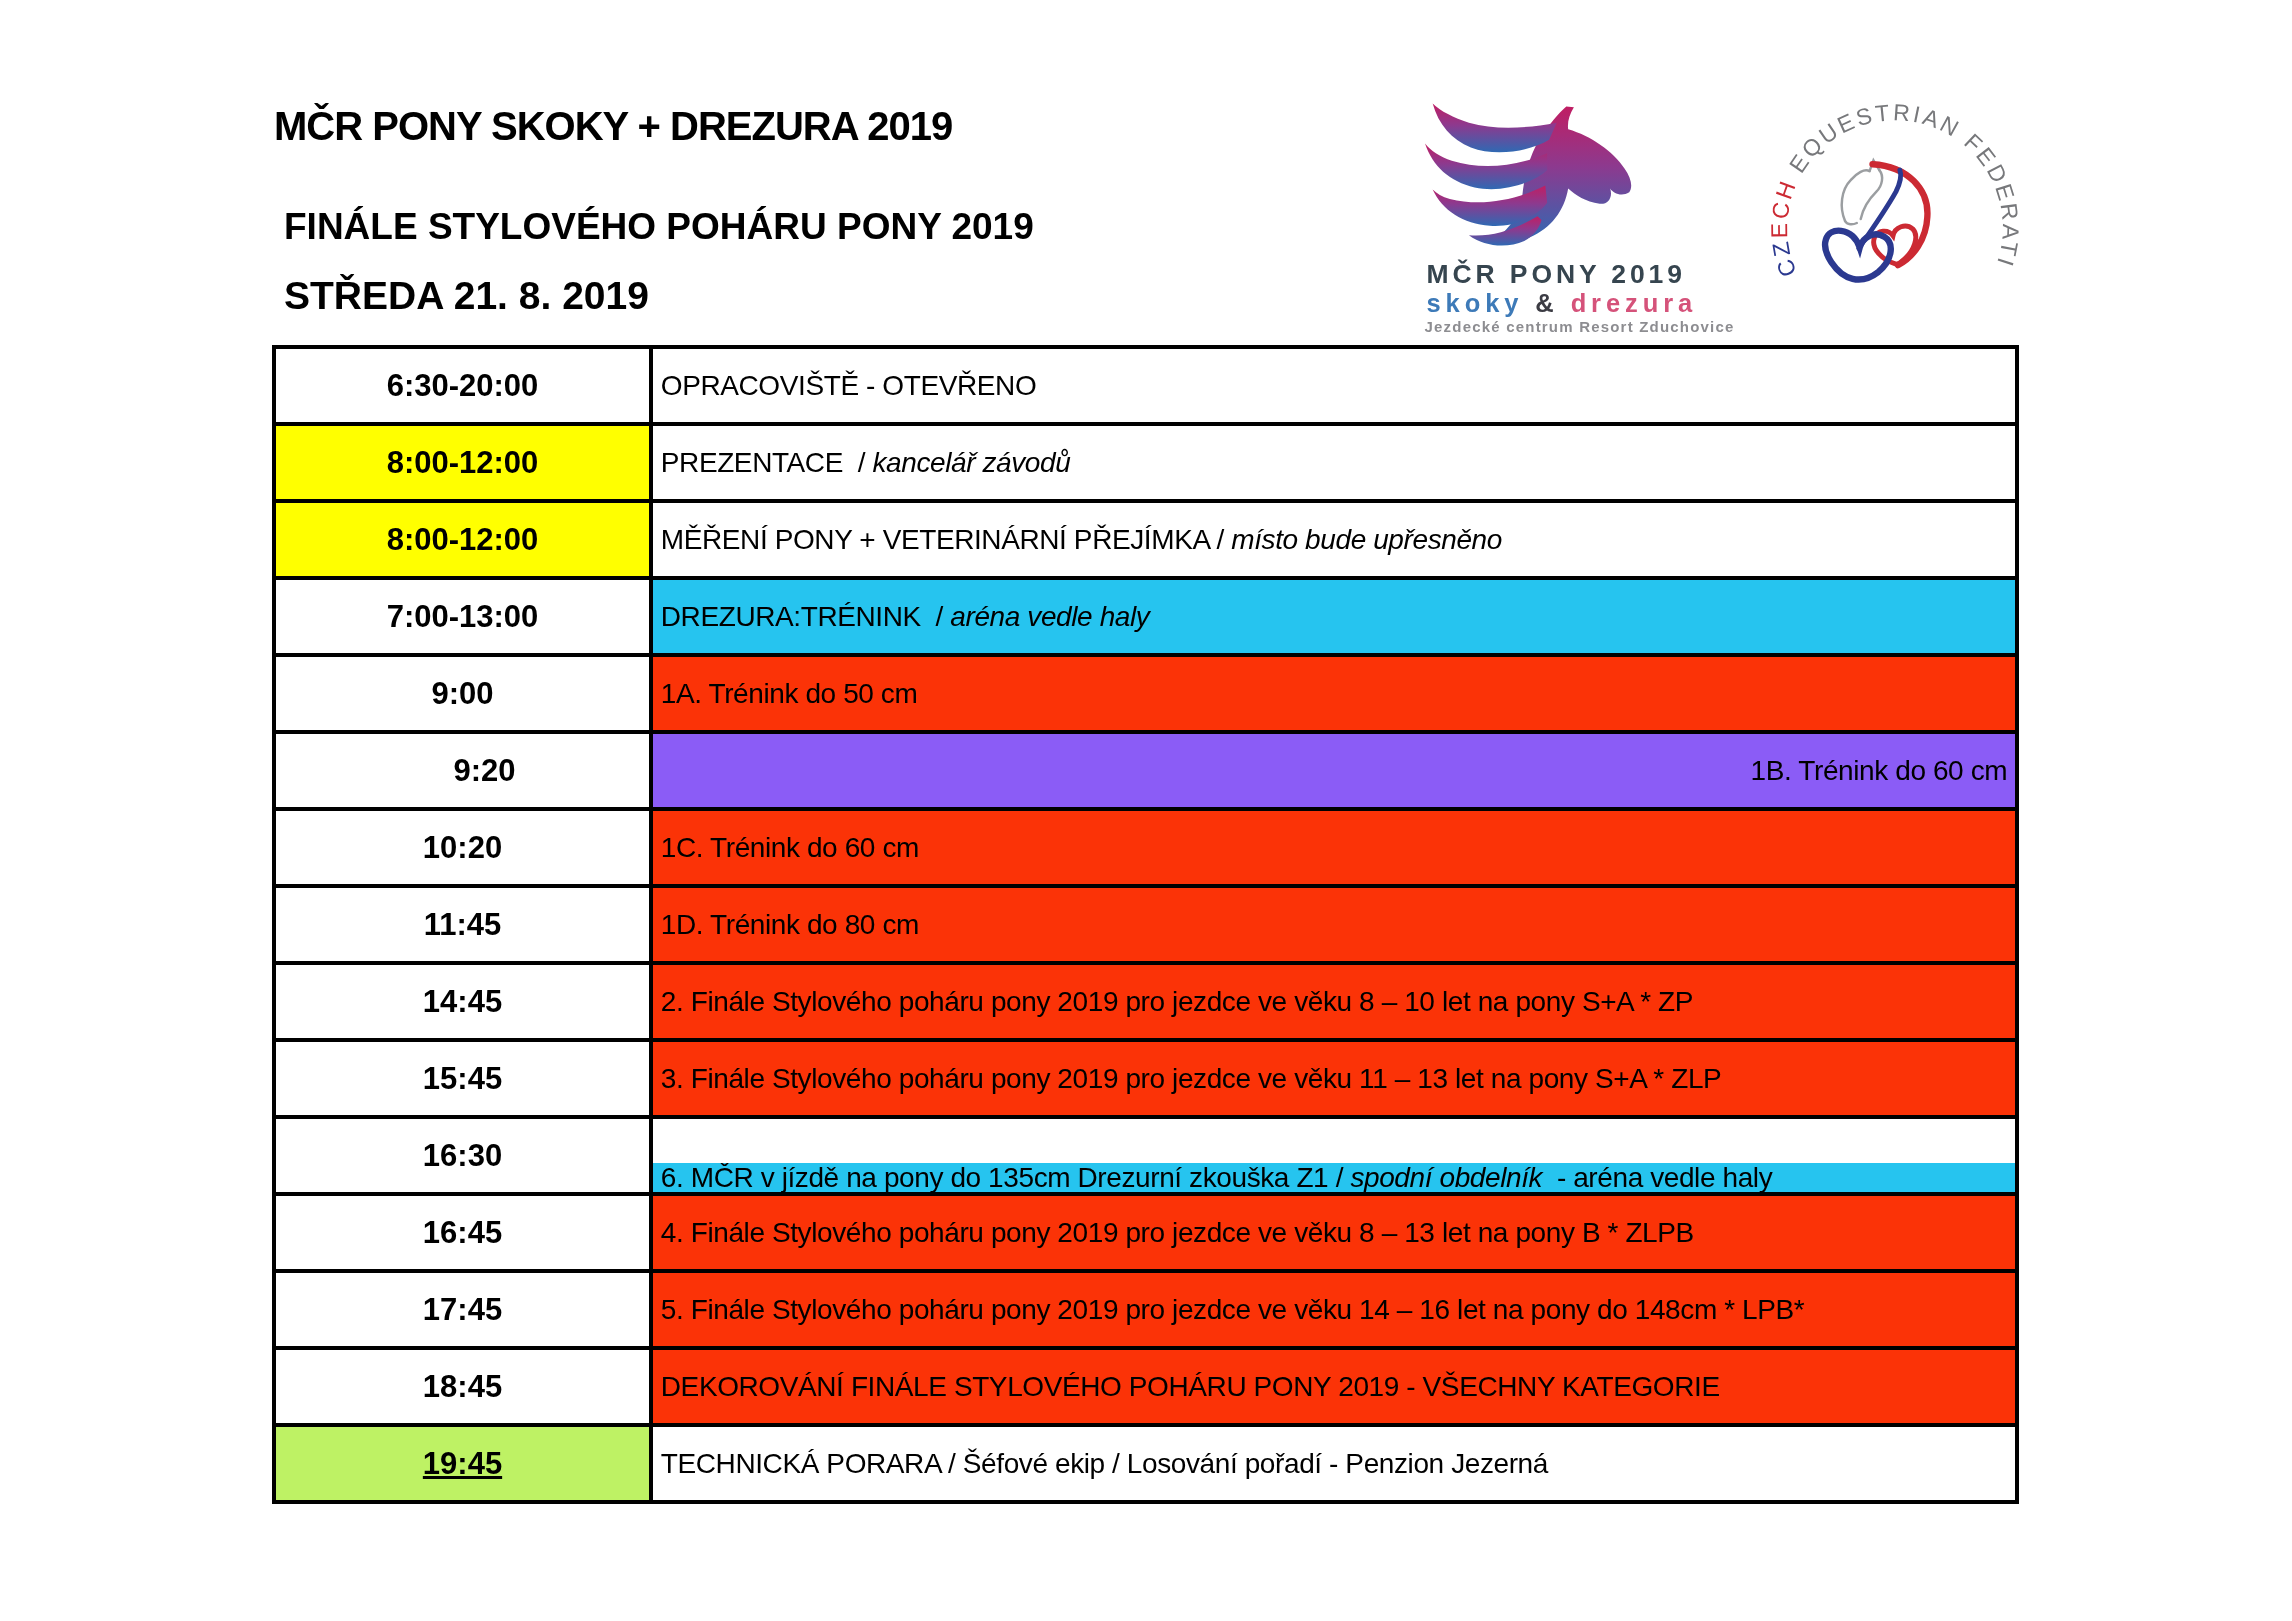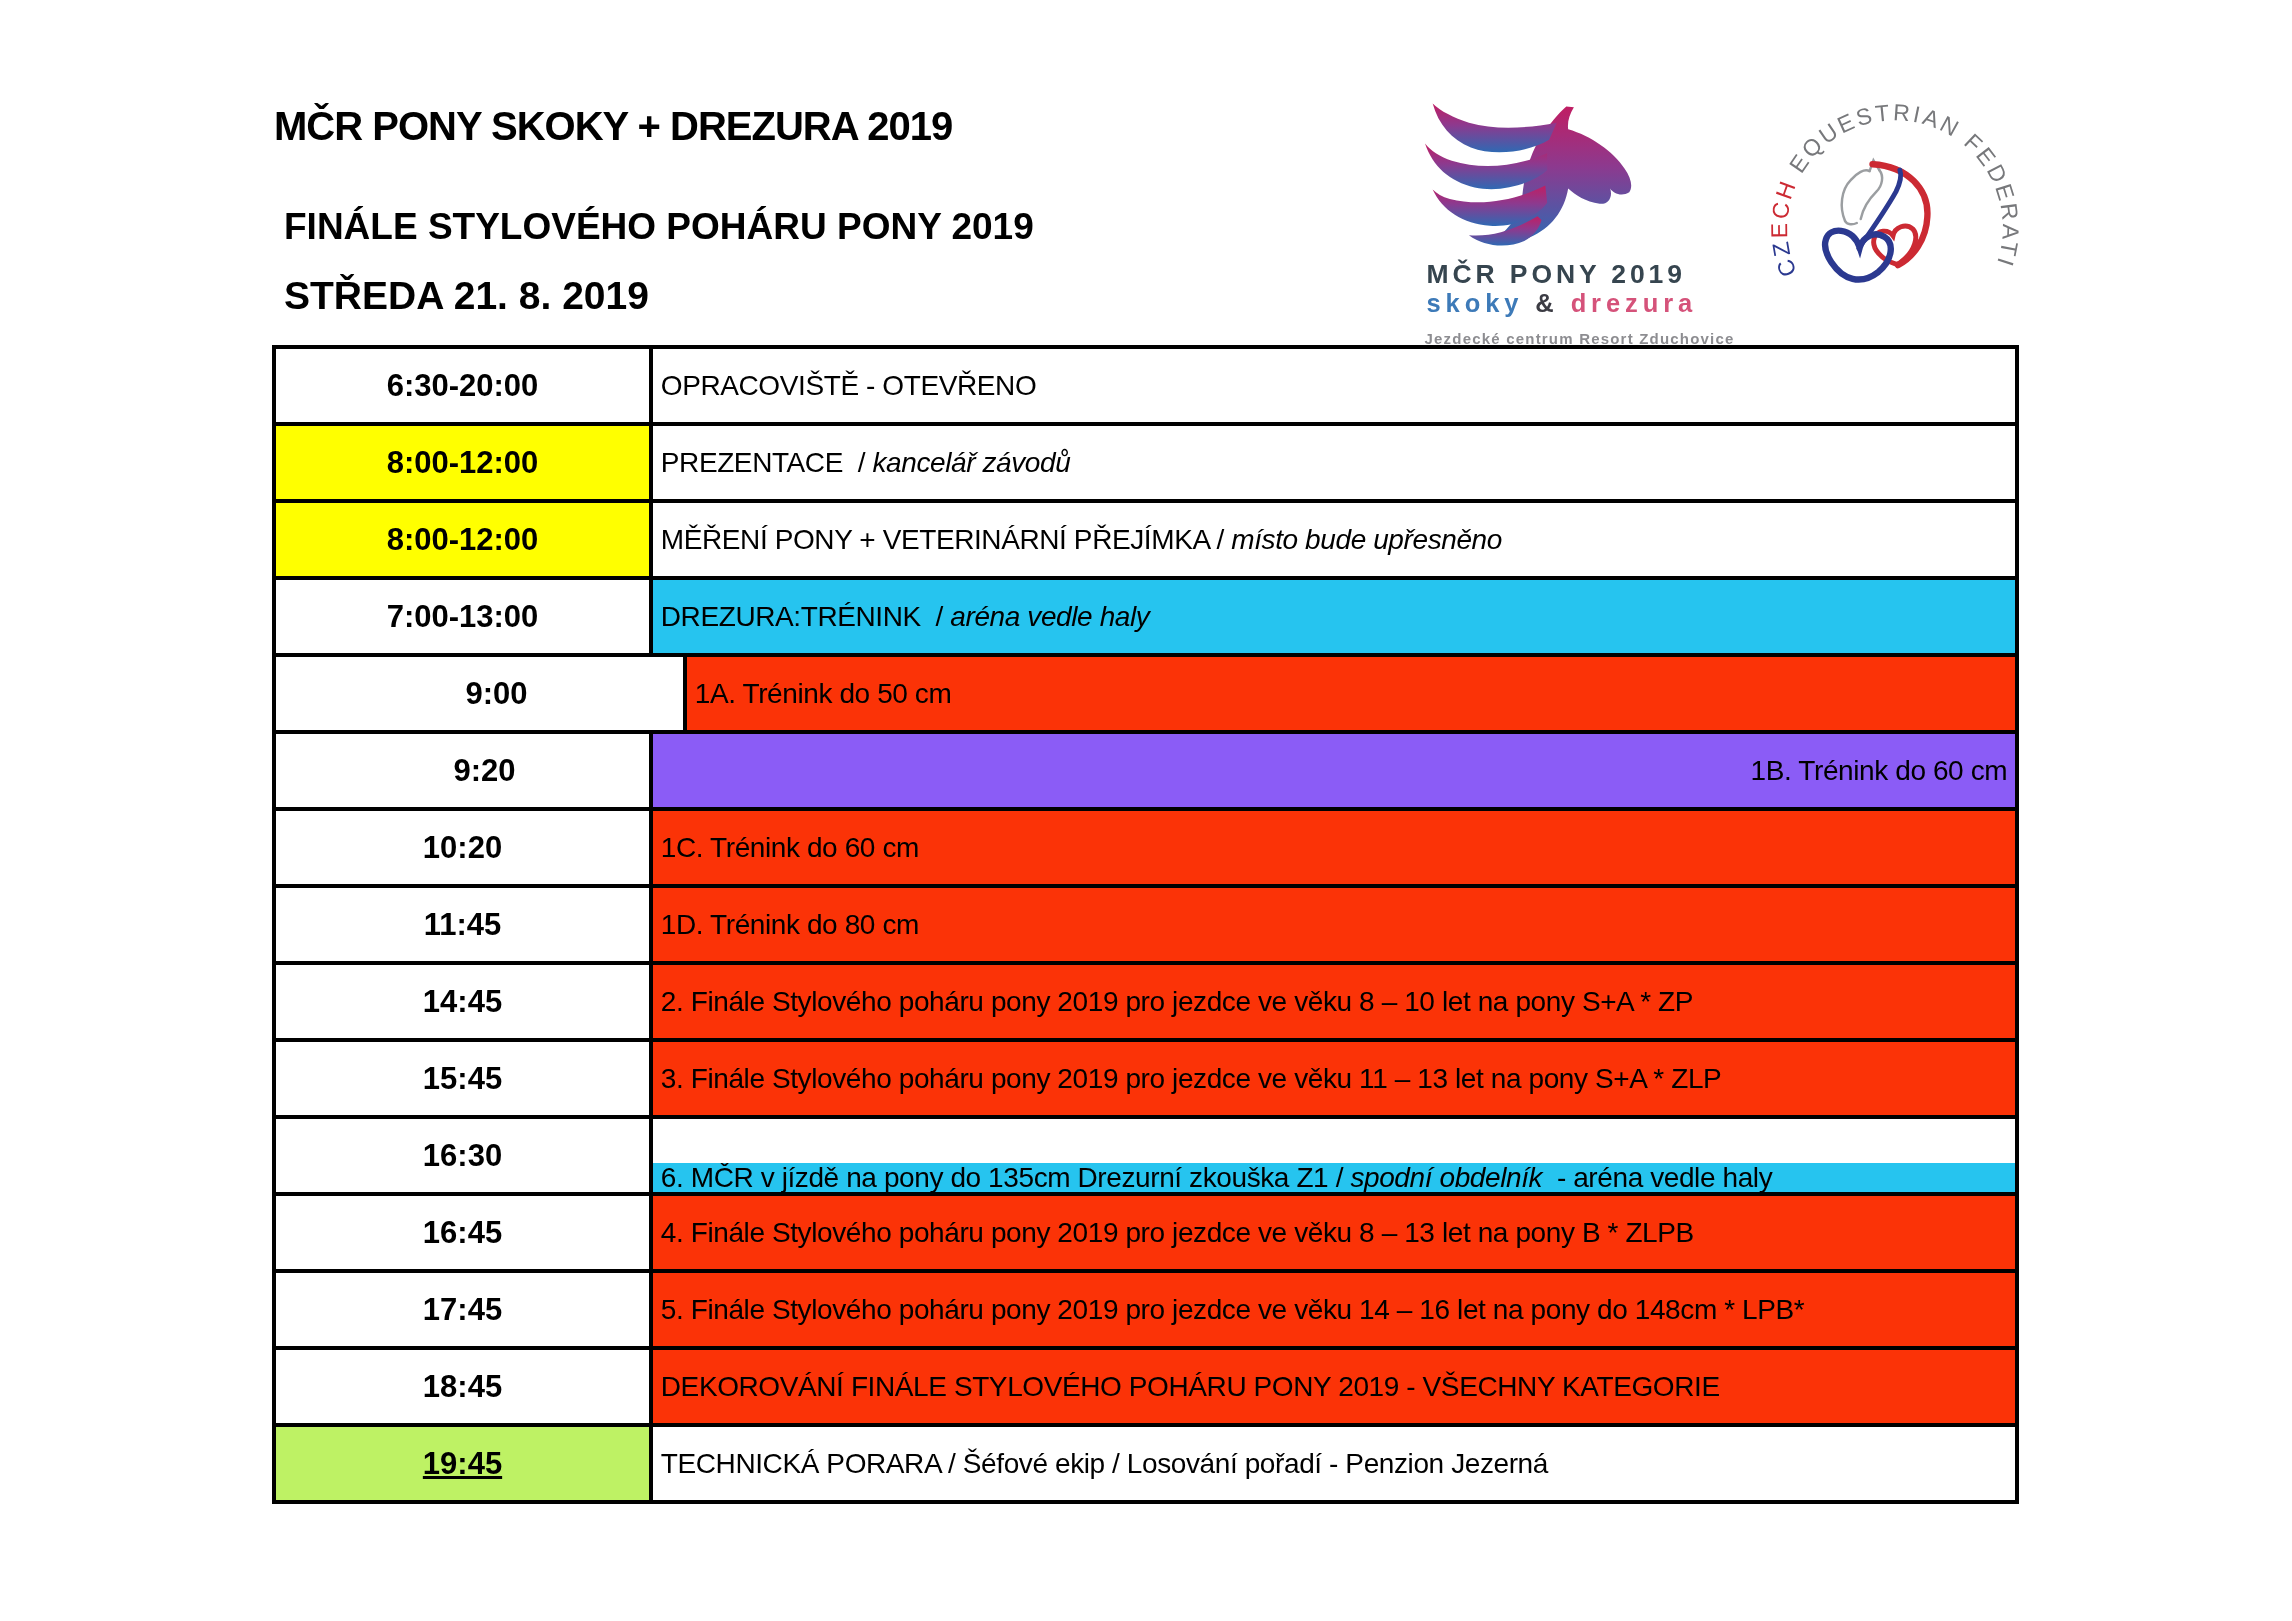--- a/index.html
+++ b/index.html
@@ -16,21 +16,21 @@
   .page-date     { position:absolute; left:284px; top:274px; font-size:39px; font-weight:700; white-space:nowrap; }
 
   
   .logo-event { position:absolute; left:1400px; top:86px; width:323px; height:260px; }
   .logo-event svg { position:absolute; left:0; top:7.8px; }
   .logo-event .l1 { position:absolute; left:26.5px; top:173px; font-size:26.5px; font-weight:700; letter-spacing:3.9px; color:#36454F; white-space:nowrap; }
   .logo-event .l2 { position:absolute; left:26.5px; top:203px; font-size:25.5px; font-weight:700; letter-spacing:4.9px; white-space:nowrap; }
   .logo-event .l2 .sk  { color:#3D7AB8; }
   .logo-event .l2 .amp { color:#3C3C44; }
   .logo-event .l2 .dr  { color:#D5527A; }
-  .logo-event .l3 { position:absolute; left:24.5px; top:244px; font-size:15px; font-weight:600; letter-spacing:1.2px; color:#8D8D91; white-space:nowrap; }
+  .logo-event .l3 { position:absolute; left:24.5px; top:232px; font-size:15px; font-weight:600; letter-spacing:1.2px; color:#8D8D91; white-space:nowrap; }
 
   
   .logo-fed { position:absolute; left:1753px; top:80px; width:284px; height:284px; }
 
   
   .schedule { position:absolute; left:272px; top:345px; width:1747px; border:4.9px solid #000; box-sizing:border-box; background:#000; }
   .s-row { display:flex; height:73px; border-bottom:4.9px solid #000; background:#fff; }
   .s-row:last-child { border-bottom:0; }
   .cell-time {
     width:377px; min-width:377px; box-sizing:border-box; border-right:4.9px solid #000;
@@ -142,21 +142,21 @@
       </div>
     </div>
     <div class="s-row">
       <div class="cell-time" style="background: rgb(255, 255, 255);">7:00-13:00</div>
       <div class="cell-event" style="background: rgb(38, 196, 239);">
         <span>DREZURA:TRÉNINK  / </span>
         <span class="it">aréna vedle haly</span>
       </div>
     </div>
     <div class="s-row">
-      <div class="cell-time" style="background: rgb(255, 255, 255); margin-left: 34px;">9:00</div>
+      <div class="cell-time" style="background: rgb(255, 255, 255);">9:00</div>
       <div class="cell-event" style="background: rgb(251, 51, 7);">
         <span>1A. Trénink do 50 cm</span>
       </div>
     </div>
     <div class="s-row">
       <div class="cell-time" style="background: rgb(255, 255, 255); padding-left: 44px;">9:20</div>
       <div class="cell-event" style="background: #8b5cf6; justify-content: flex-end;">
         <span>1B. Trénink do 60 cm</span>
       </div>
     </div>

